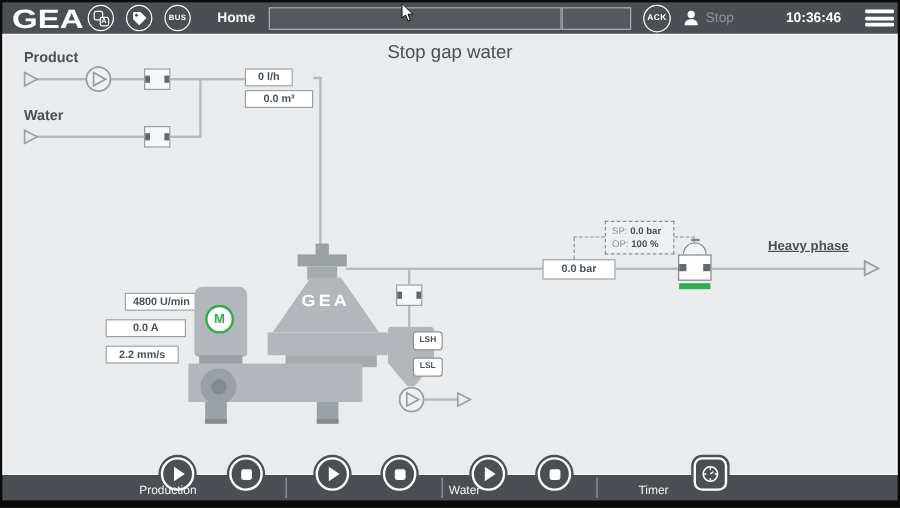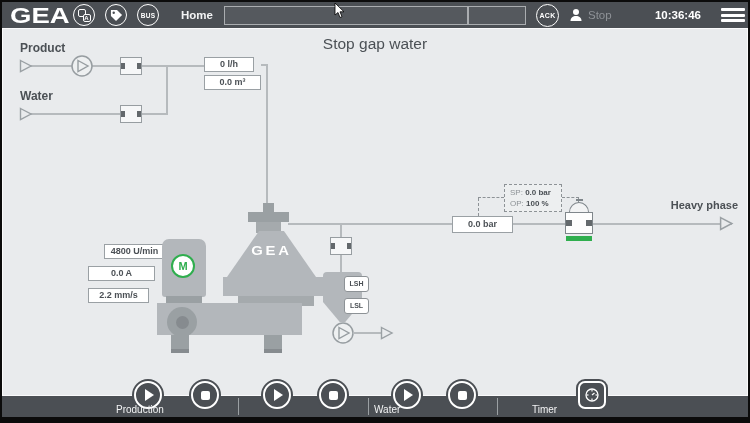--- a/index.html
+++ b/index.html
@@ -65,22 +65,22 @@
 
   .cv-act{position:absolute;left:569px;top:202px;width:20px;height:10px;background:#f2f3f4;
           border:1.5px solid #7f868b;border-bottom:none;border-radius:10px 10px 0 0;box-sizing:border-box;}
   .cv-stem{position:absolute;left:576px;top:199px;width:7px;height:2px;background:#7f868b;}
   .cv-body{position:absolute;left:565px;top:212px;width:28px;height:22px;background:#fdfdfd;
            border:1.5px solid #7f868b;box-sizing:border-box;}
   .cv-body i{position:absolute;top:50%;margin-top:-3px;width:6px;height:6px;background:#63686c;}
   .cv-body .l{left:0;} .cv-body .r{right:0;}
   .cv-green{position:absolute;left:566px;top:236px;width:26px;height:5px;background:#2fae4e;}
 
-  .heavy-lbl{position:absolute;left:640px;top:199px;width:98px;text-align:right;color:#4b5055;
-             font-size:11px;font-weight:bold;}
+  .heavy-lbl{position:absolute;left:640px;top:199px;width:98px;text-align:left;color:#4b5055;
+             font-size:11px;font-weight:bold;text-decoration:underline;}
 
   
   .botbar{position:absolute;left:2px;top:396px;width:746px;height:21px;background:#4b4f54;}
   .bot-div{position:absolute;top:398px;width:1px;height:17px;background:#9ba0a3;}
   .bot-lbl{position:absolute;top:404px;width:120px;text-align:left;color:#f2f3f4;font-size:10px;}
   .cbtn{position:absolute;width:24px;height:24px;border-radius:50%;background:#4b4f54;border:2px solid #fff;
         box-shadow:0 0 0 2px #4b4f54;box-sizing:content-box;display:flex;align-items:center;justify-content:center;}
   .play-g{width:0;height:0;border-left:9px solid #fff;border-top:6px solid transparent;
           border-bottom:6px solid transparent;margin-left:3px;}
   .stop-g{width:9px;height:9px;background:#fff;border-radius:2px;}
@@ -168,21 +168,21 @@
   <div class="pipe" style="left:30px;top:113px;width:137px;height:2px;"></div>
   <svg class="abs" style="left:19px;top:107px;" width="14" height="14" viewBox="0 0 14 14">
     <path d="M1.5,1.5 L12,7 L1.5,12.5 Z" fill="#e9ebed" stroke="#9aa0a4" stroke-width="1.4"></path>
   </svg>
   <div class="valve" style="left:120px;top:105px;">
       <i class="l"></i>
       <i class="r"></i>
     </div>
   <div class="pipe" style="left:166px;top:65px;width:2px;height:50px;"></div>
 
-  <div class="vbox" style="left:204px;top:57px;width:50px;">0 l/h</div>
+  <div class="vbox" style="left:204px;top:57px;width:40px;">0 l/h</div>
   <div class="vbox" style="left:204px;top:75px;width:57px;">0.0 m³</div>
   <div class="pipe" style="left:261px;top:64px;width:7px;height:2px;"></div>
   <div class="pipe" style="left:266px;top:64px;width:2px;height:146px;"></div>
 
   <div class="pipe" style="left:288px;top:223px;width:444px;height:2px;"></div>
   <div class="pipe" style="left:340px;top:225px;width:2px;height:50px;"></div>
   <div class="valve" style="left:330px;top:237px;">
       <i class="l"></i>
       <i class="r"></i>
     </div>

